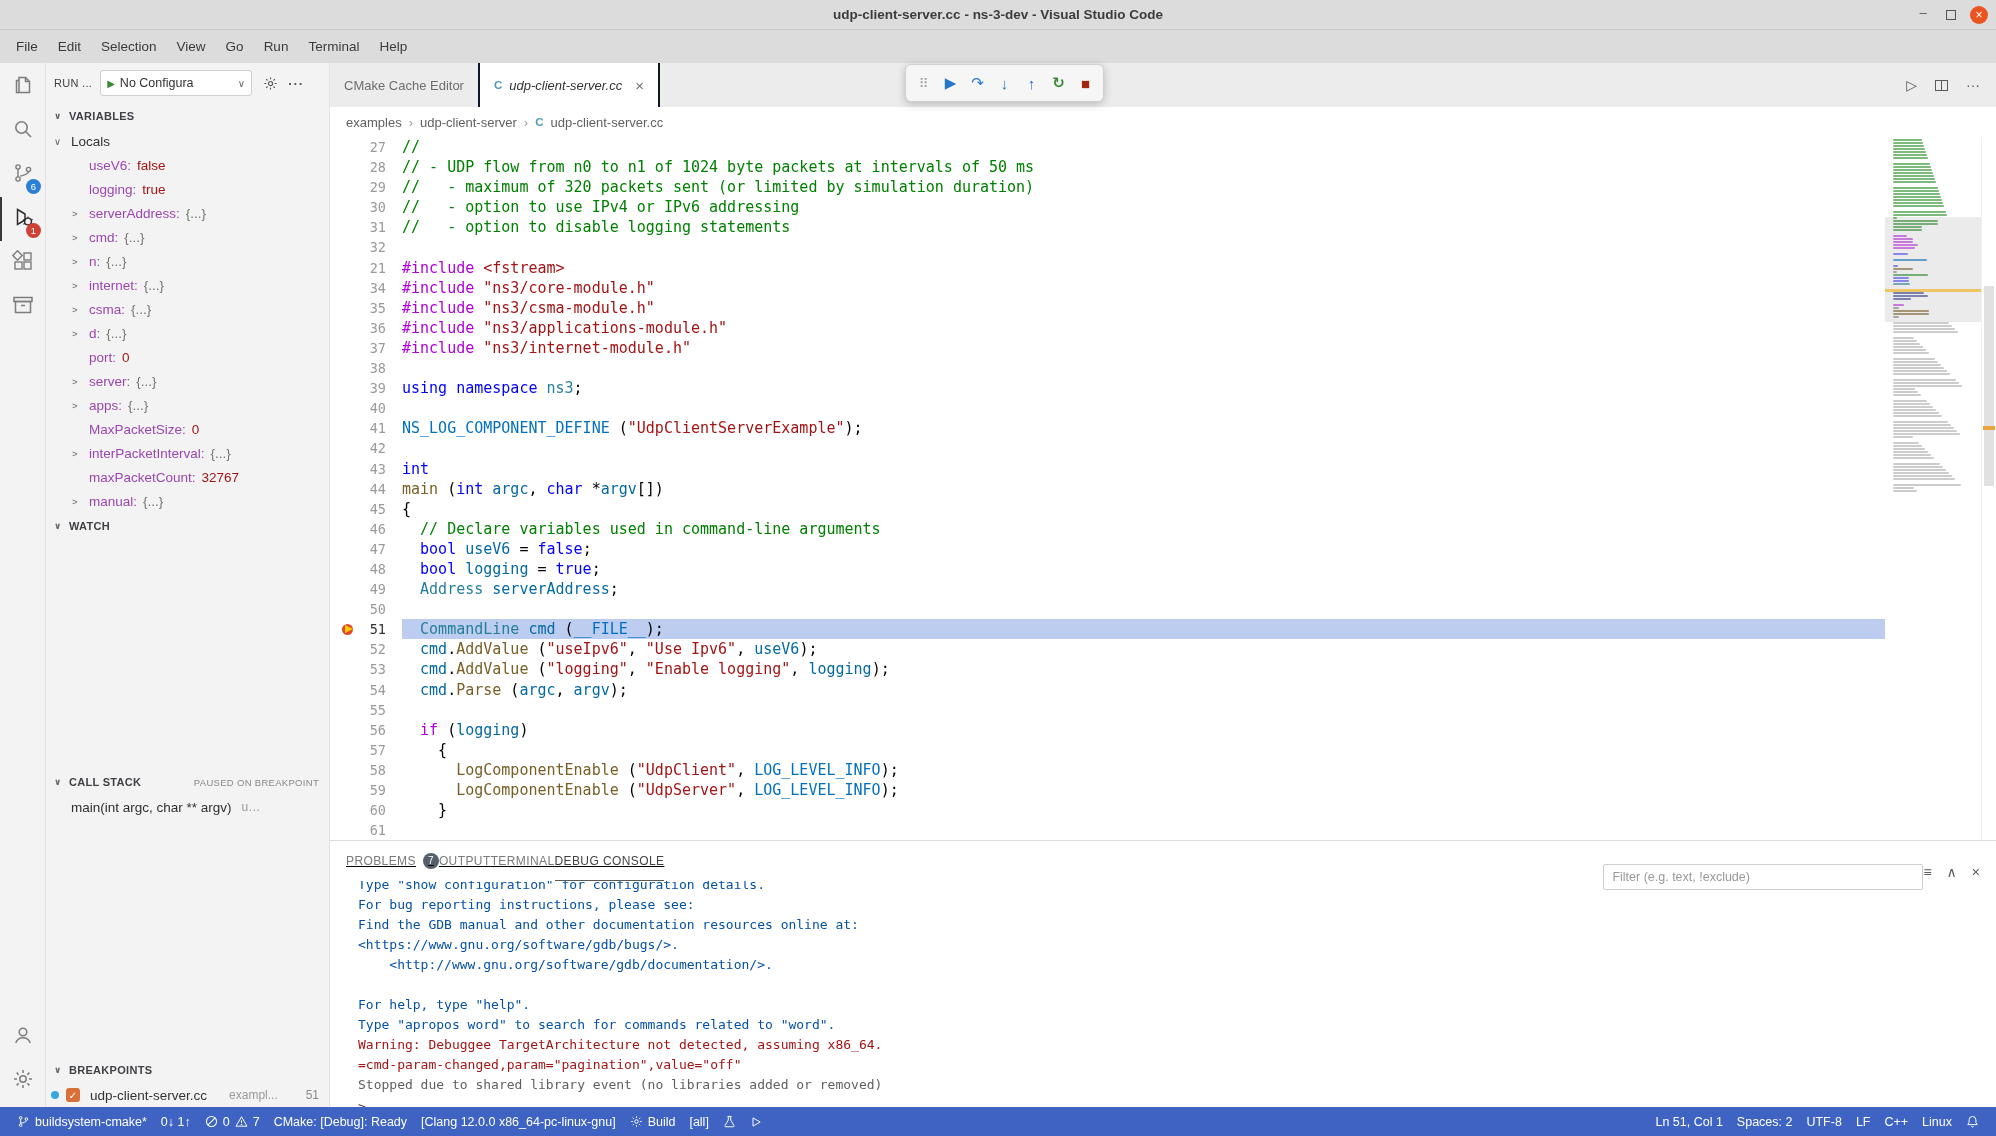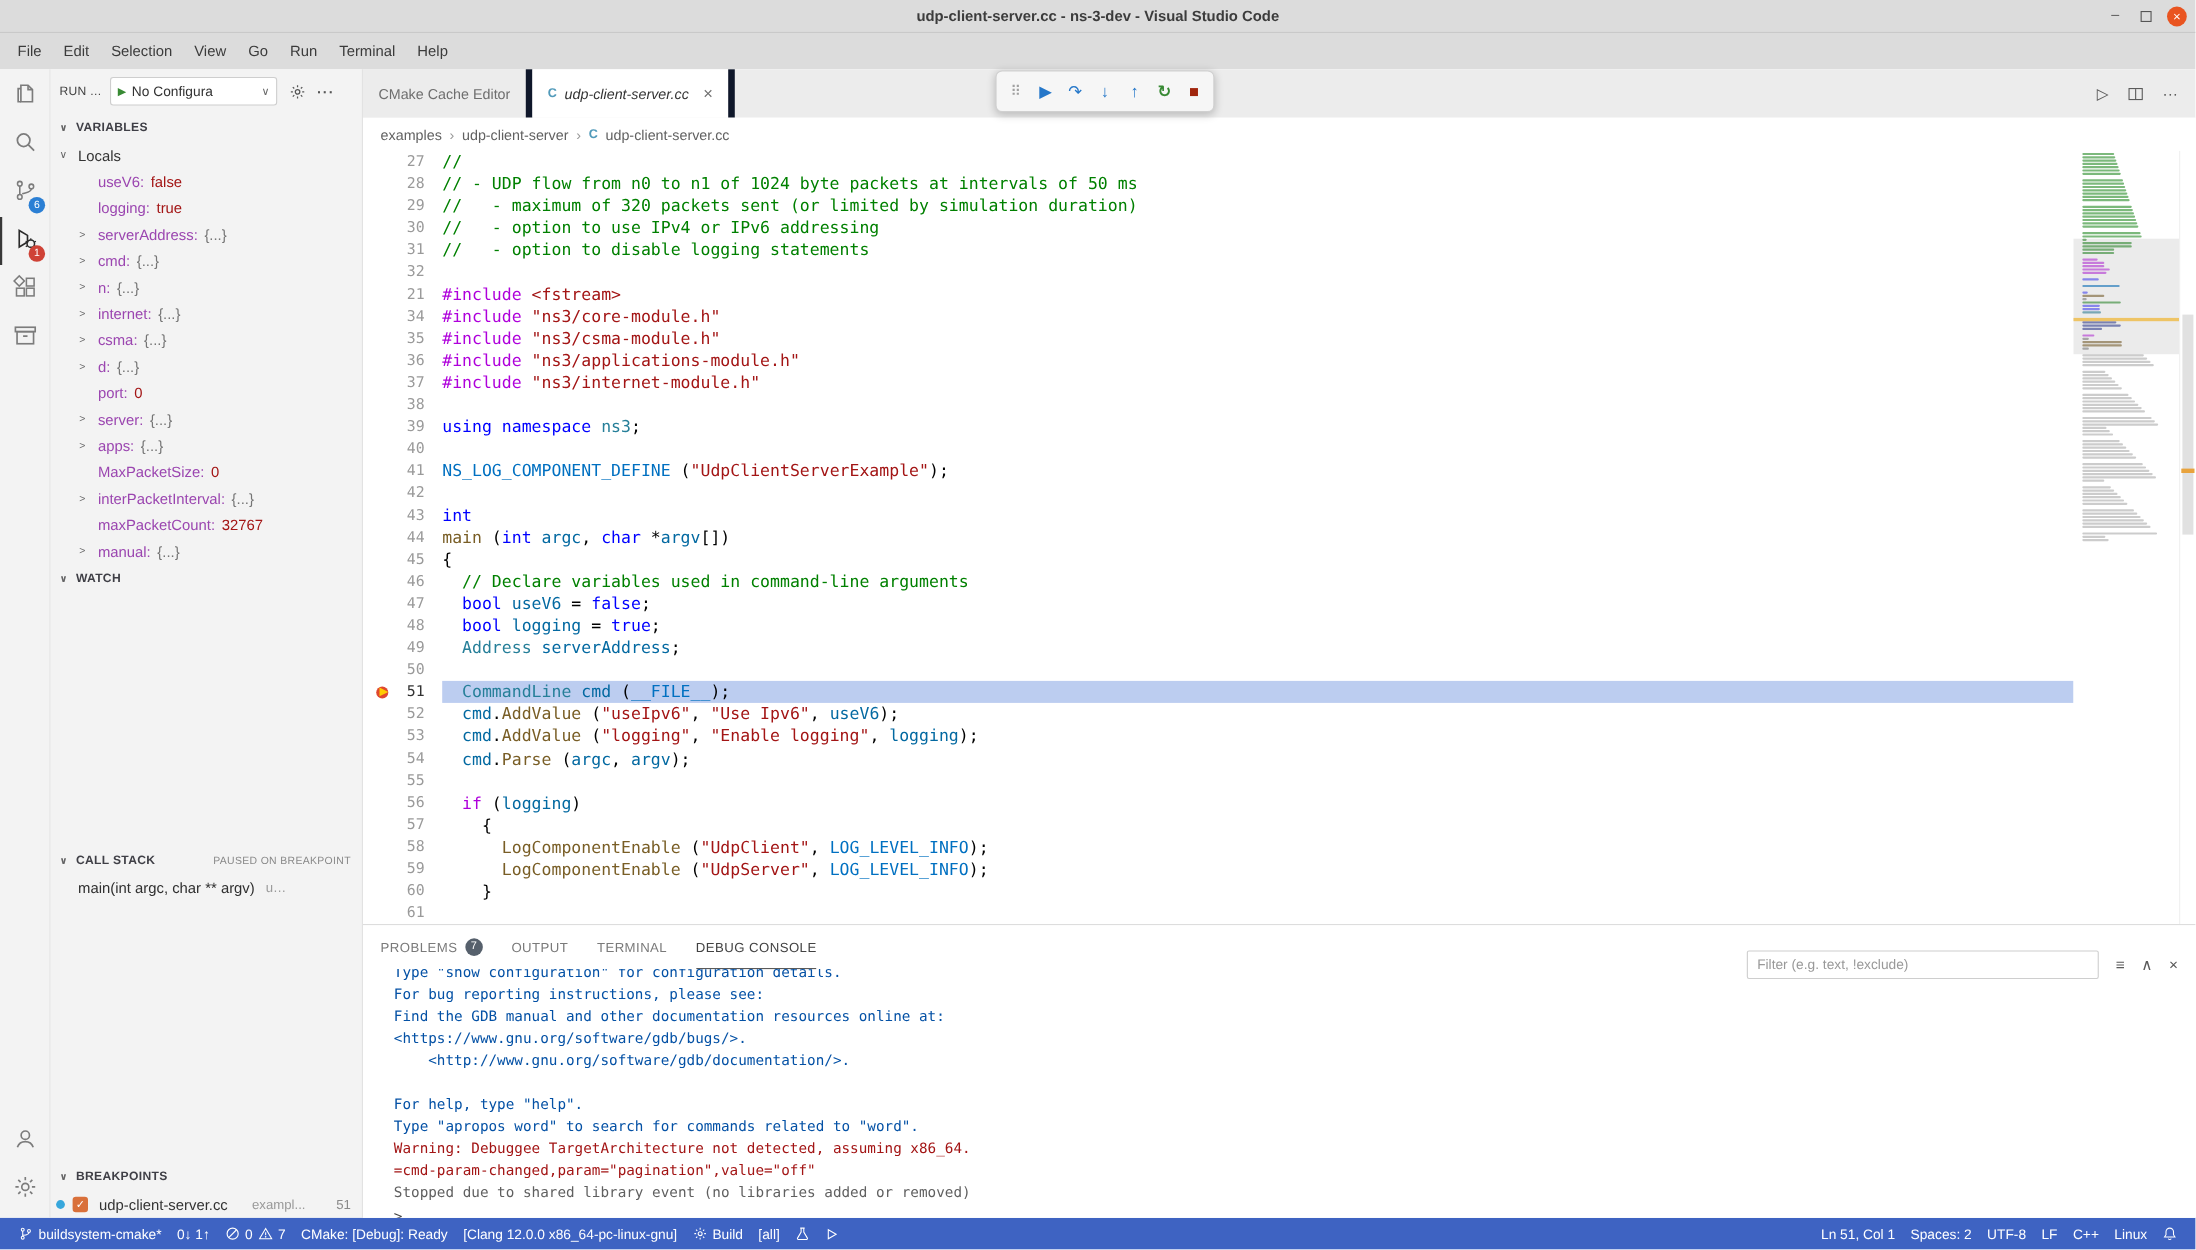--- a/index.html
+++ b/index.html
@@ -79,21 +79,21 @@
   .bp-check::before{content:"✓";}
   .bp-file{color:#333;}
   .bp-detail{color:#999;font-size:12px;margin-left:22px;flex:1;overflow:hidden;text-overflow:ellipsis;}
   .bp-line{color:#888;font-size:12px;margin-right:10px;}
 
   
   .editor-col{flex:1;display:flex;flex-direction:column;min-width:0;background:#fff;}
   .tabbar{height:44px;background:#ececec;display:flex;align-items:stretch;justify-content:space-between;flex:none;}
   #tabs{display:flex;}
   .tab{display:flex;align-items:center;padding:0 14px;font-size:13px;color:#6e6e6e;background:#ececec;
-       border-right:6px solid #0f172a;gap:7px;}
+       border-right:2px solid #0f172a;gap:7px;}
   .tab.active{background:#fff;color:#333;}
   .tab-label.italic{font-style:italic;}
   .cpp-ic{color:#519aba;font-weight:bold;font-size:11.5px;}
   .tab-close{color:#707070;font-size:15px;margin-left:6px;}
   .tab-actions{display:flex;align-items:center;gap:18px;padding-right:16px;color:#5a5a5a;}
   .ta{font-size:14px;display:flex;align-items:center;}
   .ta-split{width:13px;height:11px;border:1.4px solid currentColor;position:relative;display:inline-block;box-sizing:border-box;}
   .ta-split::after{content:"";position:absolute;top:0;bottom:0;left:4.5px;width:1.4px;background:currentColor;}
 
   .breadcrumb{height:30px;display:flex;align-items:center;padding-left:16px;font-size:13px;color:#616161;
@@ -127,27 +127,27 @@
   .mm-bar{height:2px;margin:0 8px 1px 8px;border-radius:1px;}
   .mm-slider{position:absolute;left:0;right:0;background:rgba(90,90,90,.12);}
   .mm-cursor{position:absolute;left:0;right:0;height:3px;background:#eec465;}
   .code-scrollbar{flex:none;width:14px;position:relative;border-left:1px solid #f0f0f0;}
   .sb-thumb{position:absolute;left:2px;right:2px;background:rgba(120,120,120,.22);}
   .sb-mark{position:absolute;left:1px;right:1px;height:4px;background:#e8a33d;}
 
   
   .panel{height:266px;border-top:1px solid #ddd;display:flex;flex-direction:column;background:#fff;flex:none;}
   .panel-tabs-row{height:40px;display:flex;align-items:center;justify-content:space-between;padding:0 16px;flex:none;}
-  #panel-tabs{display:flex;align-items:flex-end;gap:26px;height:100%;}
+  #panel-tabs{display:flex;align-items:flex-end;height:100%;text-decoration:underline;}
   .ptab{display:flex;align-items:center;gap:7px;height:100%;font-size:12px;letter-spacing:.4px;color:#7a7a7a;
         border-bottom:1.5px solid transparent;box-sizing:border-box;}
   .ptab.active{color:#424242;border-bottom-color:#5a5a5a;}
   .ptab-badge{background:#56606c;color:#fff;font-size:10px;min-width:16px;height:16px;border-radius:9px;
               display:flex;align-items:center;justify-content:center;padding:0 3px;box-sizing:border-box;}
-  .panel-right{display:flex;align-items:center;gap:15px;margin-top:32px;}
+  .panel-right{display:flex;align-items:flex-start;margin-top:32px;}
   .filter{width:320px;height:26px;border:1px solid #cecece;border-radius:2px;font-size:12.5px;padding:0 8px;
           color:#333;outline:none;background:#fff;font-family:inherit;box-sizing:border-box;}
   .filter::placeholder{color:#999;}
   .p-ic{color:#5a5a5a;font-size:14px;}
 
   .console{flex:1;overflow:hidden;padding:6px 0 0 28px;font-family:"DejaVu Sans Mono",monospace;
            font-size:13px;line-height:20px;}
   .console-line{white-space:pre;height:20px;}
   .console-line.clipped{margin-top:-12px;}
   .c-blue{color:#0451a5;}

